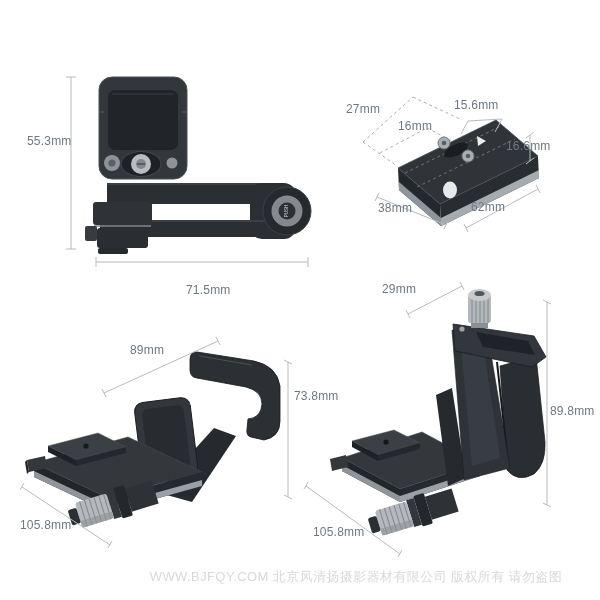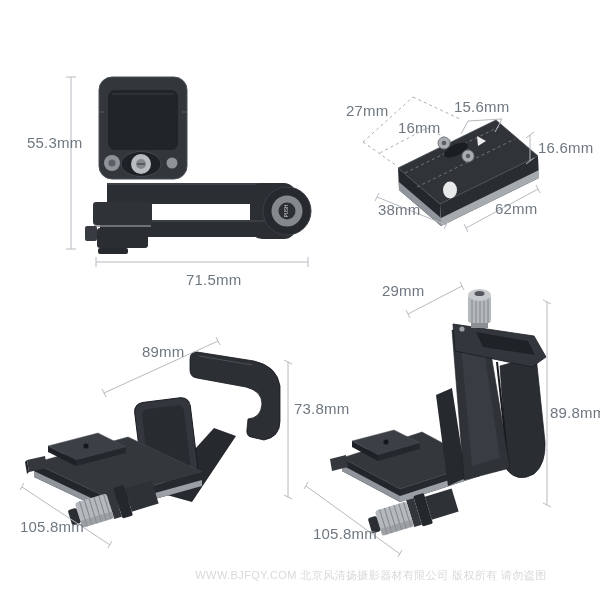--- a/index.html
+++ b/index.html
@@ -11,29 +11,29 @@
   }
   html,body{margin:0;padding:0;background:#e9e9e9;}
   #stage{
     position:relative;width:600px;height:600px;margin:0 auto;
     background:var(--background);
     font-family:"Liberation Sans",sans-serif;
     overflow:hidden;
   }
   #stage svg{position:absolute;left:0;top:0;}
   .dim{
-    position:absolute;font-size:15px;line-height:1;color:var(--dimension-text);
+    position:absolute;font-size:12px;line-height:1;color:var(--dimension-text);
     white-space:nowrap;letter-spacing:.2px;
   }
   .dline{stroke:var(--dimension-line);stroke-width:1;fill:none;}
   .ddash{stroke:var(--dimension-dash);stroke-width:1;fill:none;stroke-dasharray:3 3;opacity:.85;}
   .facedash{stroke:#8a9095;stroke-width:1;fill:none;stroke-dasharray:3 3;opacity:.7;}
   #watermark{
-    position:absolute;top:569px;left:371px;transform:translateX(-50%);
-    font-size:11px;line-height:1.2;color:var(--watermark-text);
+    position:absolute;top:569px;left:356px;transform:translateX(-50%);
+    font-size:13px;line-height:1.2;color:var(--watermark-text);
     letter-spacing:.4px;white-space:nowrap;
   }
 </style>
 </head>
 <body>
 
 <div id="stage">
 
   <svg width="600" height="600" viewBox="0 0 600 600">
 
@@ -187,31 +187,31 @@
     </g>
 
     <g>
       <path class="dline" d="M408,314 L462,286 M406,310 L410,318 M460,282 L464,290"></path>
       <path class="dline" d="M547,302 V505 M543,300 L551,304 M543,503 L551,507"></path>
       <path class="dline" d="M306,486 L400,554 M308,482 L304,489 M402,550 L398,557"></path>
     </g>
   </svg>
 
   <div class="dim" style="left:27px;top:135px">55.3mm</div>
-  <div class="dim" style="left:186px;top:272px">71.5mm</div>
+  <div class="dim" style="left:186px;top:284px">71.5mm</div>
 
   <div class="dim" style="left:346px;top:103px">27mm</div>
   <div class="dim" style="left:454px;top:99px">15.6mm</div>
   <div class="dim" style="left:398px;top:120px">16mm</div>
-  <div class="dim" style="left:538px;top:140px">16.6mm</div>
-  <div class="dim" style="left:495px;top:201px">62mm</div>
+  <div class="dim" style="left:506px;top:140px">16.6mm</div>
+  <div class="dim" style="left:471px;top:201px">62mm</div>
   <div class="dim" style="left:378px;top:202px">38mm</div>
 
-  <div class="dim" style="left:142px;top:344px">89mm</div>
-  <div class="dim" style="left:294px;top:401px">73.8mm</div>
+  <div class="dim" style="left:130px;top:344px">89mm</div>
+  <div class="dim" style="left:294px;top:390px">73.8mm</div>
   <div class="dim" style="left:20px;top:519px">105.8mm</div>
 
   <div class="dim" style="left:382px;top:283px">29mm</div>
   <div class="dim" style="left:550px;top:405px">89.8mm</div>
   <div class="dim" style="left:313px;top:526px">105.8mm</div>
 
   <div id="watermark">WWW.BJFQY.COM 北京风清扬摄影器材有限公司 版权所有 请勿盗图</div>
 </div>
 
 </body></html>

